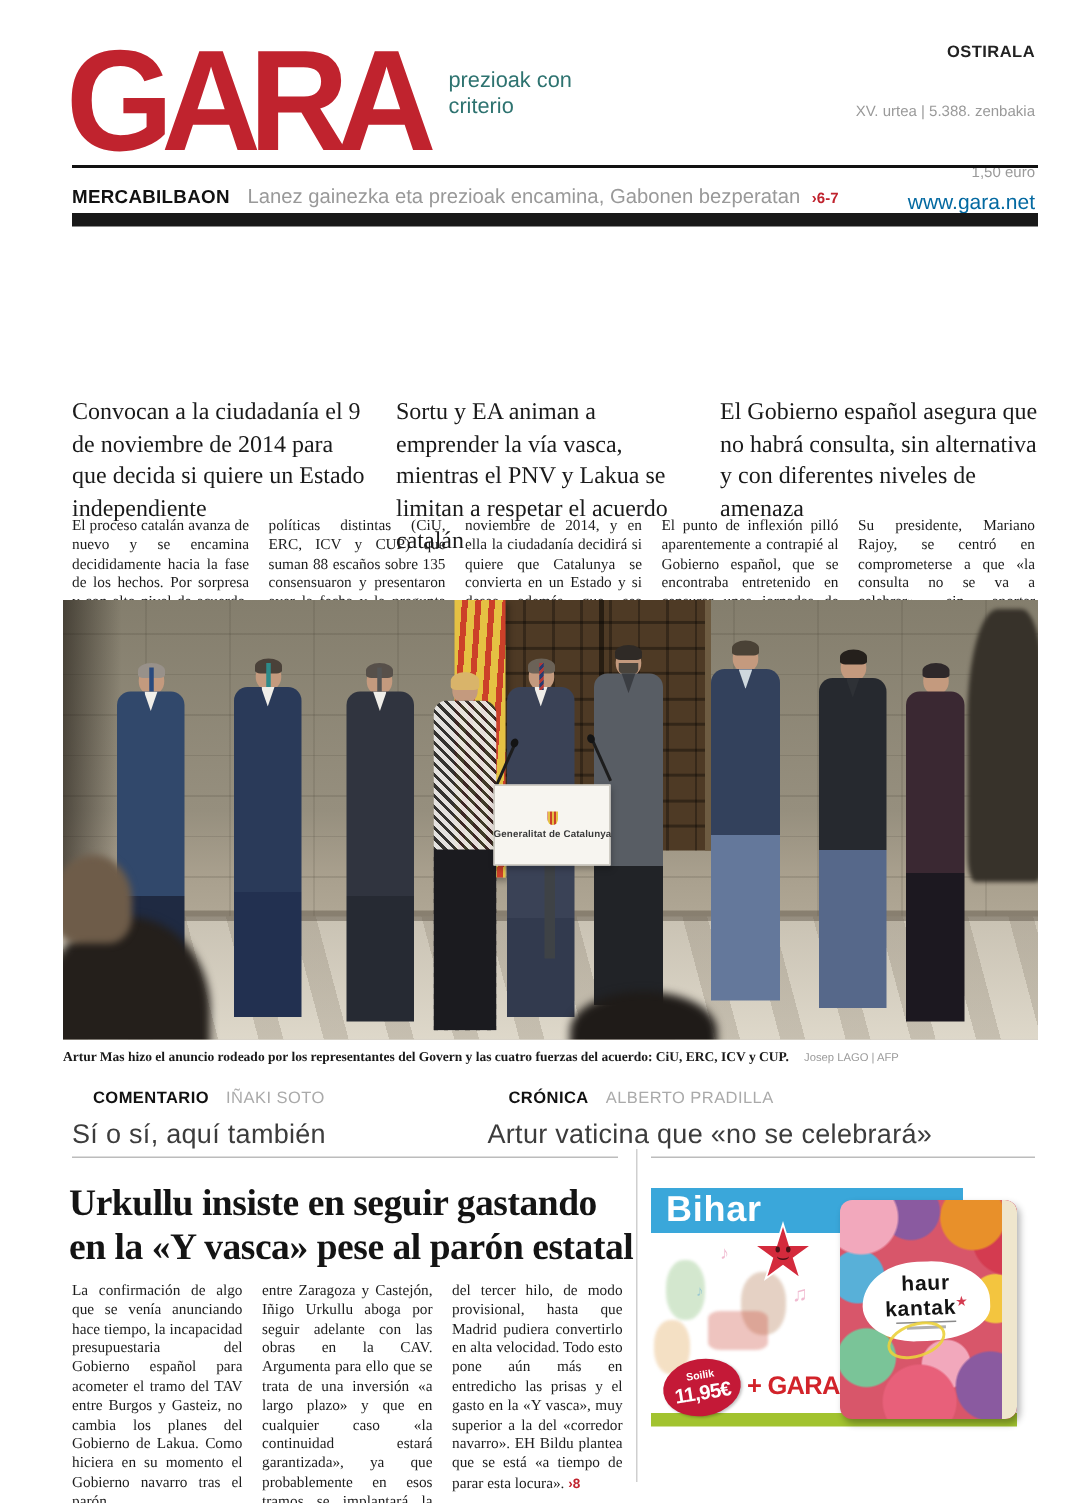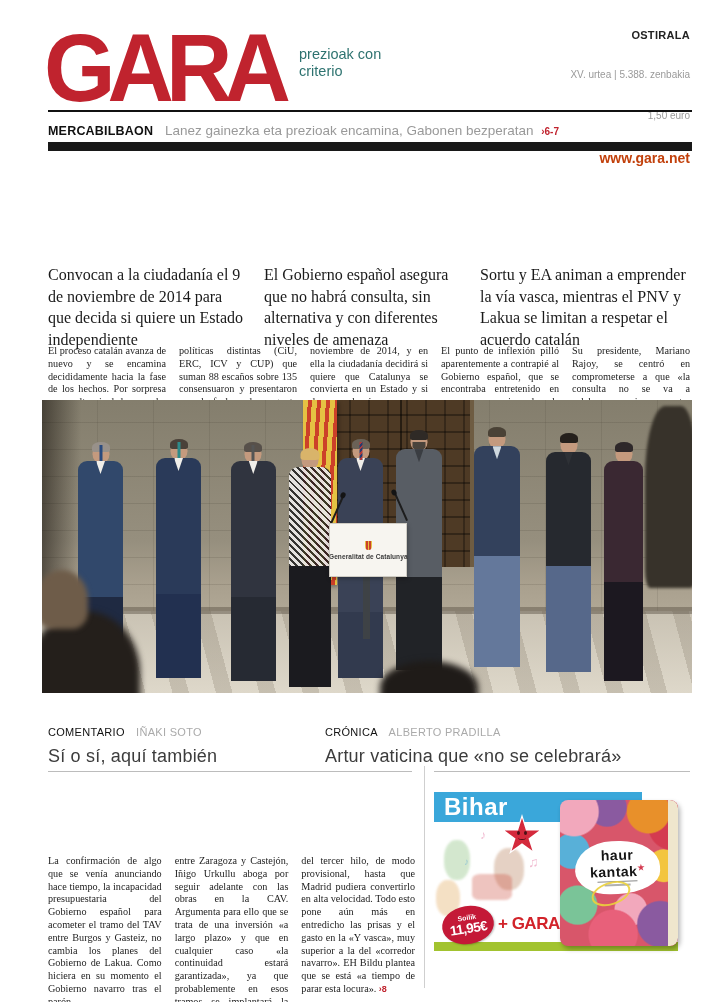--- a/index.html
+++ b/index.html
@@ -10,21 +10,21 @@
   
   .logo { position:absolute; left:44px; top:22px; font-family:"Liberation Sans",sans-serif;
           font-weight:900; font-size:92px; line-height:88px; letter-spacing:-8px; color:#c0232e;
           transform:scaleY(1.04); transform-origin:left top; }
   .tagline { position:absolute; left:299px; top:46px; color:#2e7370; font-size:14.5px;
              line-height:16.5px; font-weight:400; }
   .mast-right { position:absolute; right:36px; top:26px; text-align:right; width:240px; }
   .mast-date { font-size:33px; line-height:34px; font-weight:400; color:#a8293c; letter-spacing:-1px; }
   .mast-day { font-size:11px; font-weight:700; color:#222; margin-top:3px; letter-spacing:.3px; }
   .mast-edition, .mast-price { font-size:10px; color:#9a9a9a; line-height:12.5px;margin-top:28px; }
-  .mast-web { font-size:14px; font-weight:700; color:#c2410c; margin-top:28px; }
+  .mast-web { font-size:14px; font-weight:400; color:#0369a1; margin-top:4px; }
   .mast-rule { position:absolute; left:48px; right:34px; top:110px; height:2px; background:#111; }
 
   
   .teaser { position:absolute; left:48px; top:123px; font-size:13.5px; white-space:nowrap; }
   .teaser .kick { font-weight:800; color:#111; font-size:12.5px; letter-spacing:.2px; }
   .teaser .txt { color:#999; margin-left:8px; }
   .teaser .ref { color:#c0232e; font-weight:800; font-size:10px; margin-left:4px; }
   .black-bar { position:absolute; left:48px; right:34px; top:142px; height:9px; background:#181818; }
 
   
@@ -110,21 +110,21 @@
   .fg3 { left:52%; top:89%; width:15%; height:18%; background:#1f1b18; filter:blur(3px); }
 
   .caption { position:absolute; left:42px; top:699px; width:650px; font-family:"Liberation Serif",serif;
              font-size:9px; font-weight:700; color:#1a1a1a; }
   .caption .credit { font-family:"Liberation Sans",sans-serif; font-weight:400; color:#9a9a9a;
              font-size:7.5px; margin-left:10px; }
 
   
   .op { position:absolute; top:726px; }
   .op .kickline { font-size:11px; letter-spacing:.3px; }
-  .op .kickline b { font-weight:400; color:#111; }
+  .op .kickline b { font-weight:700; color:#111;margin-left:14px; }
   .op .kickline .auth { color:#aaa; margin-left:8px; font-weight:400;margin-top:40px; }
   .op .optitle { margin-top:8px; font-size:18px; font-weight:300; color:#3c3c3c; letter-spacing:.2px; }
   .op-com { left:48px; width:270px; }
   .op-cro { left:325px; width:370px; }
 
   .rule-l { position:absolute; left:48px; top:771px; width:364px; height:1px; background:#bcbcbc; }
   .rule-r { position:absolute; left:434px; top:771px; width:256px; height:1px; background:#bcbcbc; }
   .vdiv   { position:absolute; left:424px; top:766px; width:1px; height:222px; background:#cfcfcf; }
 
   
@@ -215,22 +215,22 @@
 
   <div class="teaser">
     <span class="kick">MERCABILBAON</span>
     <span class="txt">Lanez gainezka eta prezioak encamina, Gabonen bezperatan</span>
     <span class="ref">›6-7</span>
   </div>
   <div class="black-bar"></div>
 
   <div class="subheads">
     <div class="sh">Convocan a la ciudadanía el 9 de noviembre de 2014 para que decida si quiere un Estado independiente</div>
+    <div class="sh">Sortu y EA animan a emprender la vía vasca, mientras el PNV y Lakua se limitan a respetar el acuerdo catalán</div>
     <div class="sh">El Gobierno español asegura que no habrá consulta, sin alternativa y con diferentes niveles de amenaza</div>
-    <div class="sh">Sortu y EA animan a emprender la vía vasca, mientras el PNV y Lakua se limitan a respetar el acuerdo catalán</div>
   </div>
   <div class="bodyrow">
     <div class="bc">El proceso catalán avanza de nuevo y se encamina decididamente hacia la fase de los hechos. Por sorpresa y con alto nivel de acuerdo, cuatro fuerzas</div>
     <div class="bc">políticas distintas (CiU, ERC, ICV y CUP) que suman 88 escaños sobre 135 consensuaron y presentaron ayer la fecha y la pregunta de la consulta. Será el 9 de</div>
     <div class="bc">noviembre de 2014, y en ella la ciudadanía decidirá si quiere que Catalunya se convierta en un Estado y si desea además que sea independiente.</div>
     <div class="bc">El punto de inflexión pilló aparentemente a contrapié al Gobierno español, que se encontraba entretenido en censurar unas jornadas de historiadores.</div>
     <div class="bc"><span>Su presidente, Mariano Rajoy, se centró en comprometerse a que «la consulta no se va a celebrar», sin aportar alternativa ni detallar cómo la evitará.</span> <span class="ref-red">›2-5</span></div>
   </div>
 
   <div class="photo">
@@ -298,39 +298,46 @@
     <div class="lectern">
       <span class="shield"></span>
       <span class="sign">Generalitat de Catalunya</span>
     </div>
     <div class="lectern-pole"></div>
 
     <div class="fg fg1"></div>
     <div class="fg fg2"></div>
     <div class="fg fg3"></div>
   </div>
+  <div class="caption">
+    <span>Artur Mas hizo el anuncio rodeado por los representantes del Govern y las cuatro fuerzas del acuerdo: CiU, ERC, ICV y CUP.</span><span class="credit">Josep LAGO | AFP</span>
+  </div>
 
   <div class="op op-com">
     <div class="kickline">
       <b>COMENTARIO</b>
       <span class="auth">IÑAKI SOTO</span>
     </div>
     <div class="optitle">Sí o sí, aquí también</div>
   </div>
   <div class="op op-cro">
     <div class="kickline">
       <b>CRÓNICA</b>
       <span class="auth">ALBERTO PRADILLA</span>
     </div>
     <div class="optitle">Artur vaticina que «no se celebrará»</div>
   </div>
   <div class="rule-l"></div>
   <div class="rule-r"></div>
   <div class="vdiv"></div>
 
+  <div class="sec-head">
+    <div>Urkullu insiste en seguir gastando</div>
+    <div>en la «Y vasca» pese al parón estatal</div>
+  </div>
   <div class="sec-body">
     <div class="bc">La confirmación de algo que se venía anunciando hace tiempo, la incapacidad presupuestaria del Gobierno español para acometer el tramo del TAV entre Burgos y Gasteiz, no cambia los planes del Gobierno de Lakua. Como hiciera en su momento el Gobierno navarro tras el parón</div>
     <div class="bc">entre Zaragoza y Castejón, Iñigo Urkullu aboga por seguir adelante con las obras en la CAV. Argumenta para ello que se trata de una inversión «a largo plazo» y que en cualquier caso «la continuidad estará garantizada», ya que probablemente en esos tramos se implantará la fórmula híbrida</div>
     <div class="bc"><span>del tercer hilo, de modo provisional, hasta que Madrid pudiera convertirlo en alta velocidad. Todo esto pone aún más en entredicho las prisas y el gasto en la «Y vasca», muy superior a la del «corredor navarro». EH Bildu plantea que se está «a tiempo de parar esta locura».</span> <span class="ref-red">›8</span></div>
   </div>
 
   <div class="ad">
     <div class="ad-blue"></div>
     <div class="ad-brand">Bihar</div>
     <div class="ad-star">

